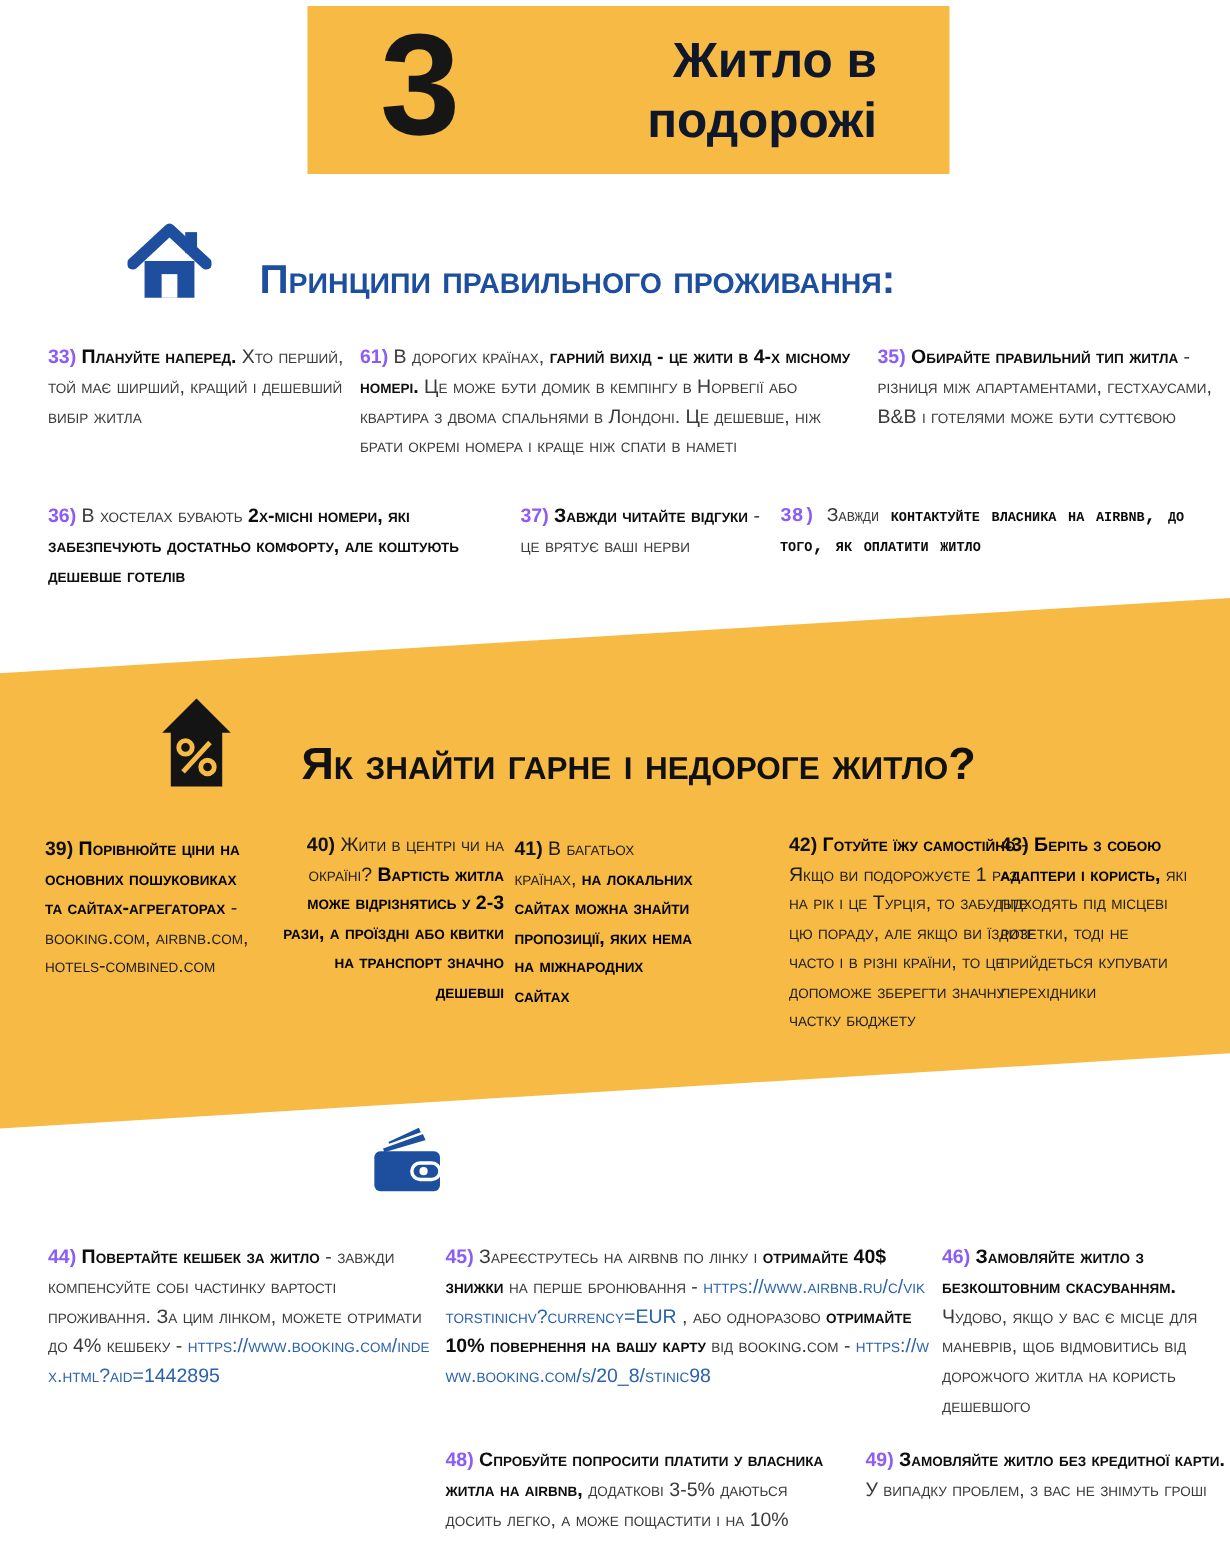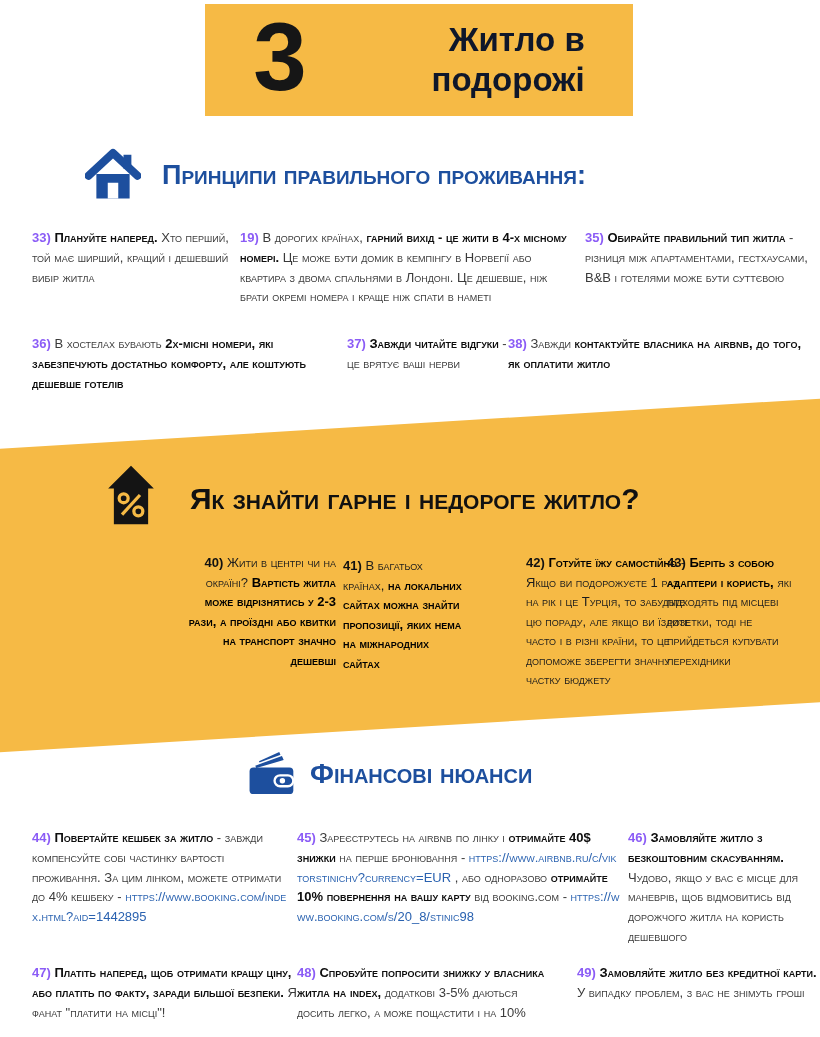--- a/index.html
+++ b/index.html
@@ -7,21 +7,21 @@
         overflow:hidden;font-family:"Liberation Sans","DejaVu Sans",sans-serif;}
 
   
   .hdr-box{position:absolute;left:205px;top:4px;width:428px;height:112px;
            background:#F6BA45;display:flex;align-items:center;justify-content:center;gap:28px;}
   .hdr-num{font-size:96px;font-weight:800;color:#161616;line-height:1;margin-top:-6px;}
   .hdr-title{font-size:33px;font-weight:800;color:#0f172a;line-height:1.22;
              width:250px;text-align:right;}
 
   
-  .sec-title{position:absolute;font-variant:small-caps;font-weight:700;white-space:nowrap;margin:0;}
+  .sec-title{position:absolute;font-variant:small-caps;font-weight:700;white-space:nowrap;margin:11px;}
   #prin-title{left:162px;top:160px;font-size:27px;color:#1D4F9E;}
   #band-title{left:190px;top:482px;font-size:30px;color:#111;font-weight:800;}
   #fin-title{left:310px;top:758px;font-size:28px;color:#1D4F9E;}
 
   .icon{position:absolute;}
   #prin-icon{left:85px;top:146px;width:56px;height:56px;}
   #band-icon{left:108px;top:464px;width:46px;height:62px;}
   #fin-icon{left:248px;top:748px;width:50px;height:50px;}
 
   
@@ -37,21 +37,21 @@
   .tip .link{color:#2A62B0;word-break:break-all;cursor:pointer;}
   .tip.on-yellow{color:#1c1c1c;line-height:1.5;}
   .tip.on-yellow .num{color:#111;}
   .tip.on-yellow .b{color:#000;}
 
   #t33{left:32px;top:228px;width:206px;}
   #t34{left:240px;top:228px;width:330px;}
   #t35{left:585px;top:228px;width:232px;}
   #t36{left:32px;top:334px;width:318px;}
   #t37{left:347px;top:334px;width:168px;}
-  #t38{left:508px;top:334px;width:300px;}
+  #t38{left:520px;top:334px;width:300px;font-family:Liberation Mono, monospace;}
 
   #t39{left:30px;top:556px;width:142px;}
   #t40{left:178px;top:553px;width:158px;text-align:right;}
   #t41{left:343px;top:556px;width:124px;}
   #t42{left:482px;top:553px;width:168px;margin-left:44px;}
   #t43{left:667px;top:553px;width:146px;}
 
   #t44{left:32px;top:828px;width:258px;}
   #t45{left:297px;top:828px;width:325px;}
   #t46{left:628px;top:828px;width:188px;}
@@ -73,56 +73,55 @@
     <svg width="56" height="56" viewBox="0 0 64 60">
       <rect x="44" y="8" width="9" height="16" fill="#1D4F9E"></rect>
       <path d="M4 32 L32 6 L60 32" fill="none" stroke="#1D4F9E" stroke-width="9" stroke-linecap="round" stroke-linejoin="round"></path>
       <rect x="13" y="30" width="38" height="28" fill="#1D4F9E"></rect>
       <rect x="26" y="40" width="12" height="18" fill="#ffffff"></rect>
     </svg>
   </div>
   <h2 class="sec-title" id="prin-title">Принципи правильного проживання:</h2>
 
   <p class="tip" id="t33"><span class="num">33) </span><span class="b">Плануйте наперед.</span><span class="r"> Хто перший, той має ширший, кращий і дешевший вибір житла</span></p>
-  <p class="tip" id="t34"><span class="num">19) </span><span class="r">В дорогих країнах, </span><span class="b">гарний вихід - це жити в 4-х місному номері.</span><span class="r"> Це може бути домик в кемпінгу в Норвегії або квартира з двома спальнями в Лондоні. Це дешевше, ніж брати окремі номера і краще ніж спати в наметі</span></p>
+  <p class="tip" id="t34"><span class="num">61) </span><span class="r">В дорогих країнах, </span><span class="b">гарний вихід - це жити в 4-х місному номері.</span><span class="r"> Це може бути домик в кемпінгу в Норвегії або квартира з двома спальнями в Лондоні. Це дешевше, ніж брати окремі номера і краще ніж спати в наметі</span></p>
   <p class="tip" id="t35"><span class="num">35) </span><span class="b">Обирайте правильний тип житла</span><span class="r"> - різниця між апартаментами, гестхаусами, B&amp;B і готелями може бути суттєвою</span></p>
   <p class="tip" id="t36"><span class="num">36) </span><span class="r">В хостелах бувають </span><span class="b">2х-місні номери, які забезпечують достатньо комфорту, але коштують дешевше готелів</span></p>
   <p class="tip" id="t37"><span class="num">37) </span><span class="b">Завжди читайте відгуки</span><span class="r"> - це врятує ваші нерви</span></p>
   <p class="tip" id="t38"><span class="num">38) </span><span class="r">Завжди </span><span class="b">контактуйте власника на airbnb, до того, як оплатити житло</span></p>
 
   <div class="band-wrap">
     <div class="band-bg"></div>
   </div>
 
   <div class="icon" id="band-icon">
     <svg width="46" height="62" viewBox="0 0 56 76">
       <path d="M28 2 L56 30 L49 30 L49 74 L7 74 L7 30 L0 30 Z" fill="#141414"></path>
       <line x1="17" y1="62" x2="39" y2="38" stroke="#F6BA45" stroke-width="4"></line>
       <circle cx="19" cy="42" r="5.5" fill="none" stroke="#F6BA45" stroke-width="4"></circle>
       <circle cx="37" cy="58" r="5.5" fill="none" stroke="#F6BA45" stroke-width="4"></circle>
     </svg>
   </div>
   <h2 class="sec-title" id="band-title">Як знайти гарне і недороге житло?</h2>
 
+  <p class="tip on-yellow" id="t39"><span class="num">39) </span><span class="b">Порівнюйте ціни на основних пошуковиках та сайтах-агрегаторах</span><span class="r"> - booking.com, airbnb.com, hotels-combined.com</span></p>
   <p class="tip on-yellow" id="t40"><span class="num">40) </span><span class="r">Жити в центрі чи на окраїні? </span><span class="b">Вартість житла може відрізнятись у 2-3 рази, а проїздні або квитки на транспорт значно дешевші</span></p>
   <p class="tip on-yellow" id="t41"><span class="num">41) </span><span class="r">В багатьох країнах, </span><span class="b">на локальних сайтах можна знайти пропозиції, яких нема на міжнародних сайтах</span></p>
   <p class="tip on-yellow" id="t42"><span class="num">42) </span><span class="b">Готуйте їжу самостійно</span><span class="r"> - Якщо ви подорожуєте 1 раз на рік і це Турція, то забудьте цю пораду, але якщо ви їздите часто і в різні країни, то це допоможе зберегти значну частку бюджету</span></p>
   <p class="tip on-yellow" id="t43"><span class="num">43) </span><span class="b">Беріть з собою адаптери і користь,</span><span class="r"> які підходять під місцеві розетки, тоді не прийдеться купувати перехідники</span></p>
 
   <div class="icon" id="fin-icon">
     <svg width="50" height="50" viewBox="0 0 64 58">
       <polygon points="14,14 40,2 43,9 16,19" fill="#1D4F9E"></polygon>
       <polygon points="8,19 44,6 47,13 10,24" fill="#1D4F9E" stroke="#ffffff" stroke-width="2"></polygon>
       <rect x="2" y="22" width="56" height="34" rx="5" fill="#1D4F9E"></rect>
       <rect x="34" y="32" width="24" height="14" rx="7" fill="#1D4F9E" stroke="#ffffff" stroke-width="3"></rect>
       <circle cx="44" cy="39" r="3.5" fill="#ffffff"></circle>
     </svg>
   </div>
-  <h2 class="sec-title" id="fin-title">Фінансові нюанси</h2>
 
   <p class="tip" id="t44"><span class="num">44) </span><span class="b">Повертайте кешбек за житло</span><span class="r"> - завжди компенсуйте собі частинку вартості проживання. За цим лінком, можете отримати до 4% кешбеку - </span><span class="link">https://www.booking.com/index.html?aid=1442895</span></p>
   <p class="tip" id="t45"><span class="num">45) </span><span class="r">Зареєструтесь на airbnb по лінку і </span><span class="b">отримайте 40$ знижки</span><span class="r"> на перше бронювання - </span><span class="link">https://www.airbnb.ru/c/viktorstinichv?currency=EUR</span><span class="r"> , або одноразово </span><span class="b">отримайте 10% повернення на вашу карту</span><span class="r"> від booking.com - </span><span class="link">https://www.booking.com/s/20_8/stinic98</span></p>
   <p class="tip" id="t46"><span class="num">46) </span><span class="b">Замовляйте житло з безкоштовним скасуванням.</span><span class="r"> Чудово, якщо у вас є місце для маневрів, щоб відмовитись від дорожчого житла на користь дешевшого</span></p>
-  <p class="tip" id="t47"><span class="num">47) </span><span class="b">Платіть наперед, щоб отримати кращу ціну, або платіть по факту, заради більшої безпеки.</span><span class="r"> Я фанат "платити на місці"!</span></p>
-  <p class="tip" id="t48"><span class="num">48) </span><span class="b">Спробуйте попросити знижку у власника житла на index,</span><span class="r"> додаткові 3-5% даються досить легко, а може пощастити і на 10%</span></p>
+  <p class="tip" id="t48"><span class="num">48) </span><span class="b">Спробуйте попросити платити у власника житла на airbnb,</span><span class="r"> додаткові 3-5% даються досить легко, а може пощастити і на 10%</span></p>
   <p class="tip" id="t49"><span class="num">49) </span><span class="b">Замовляйте житло без кредитної карти.</span><span class="r"> У випадку проблем, з вас не знімуть гроші</span></p>
 
 </div>
 
 </body></html>

